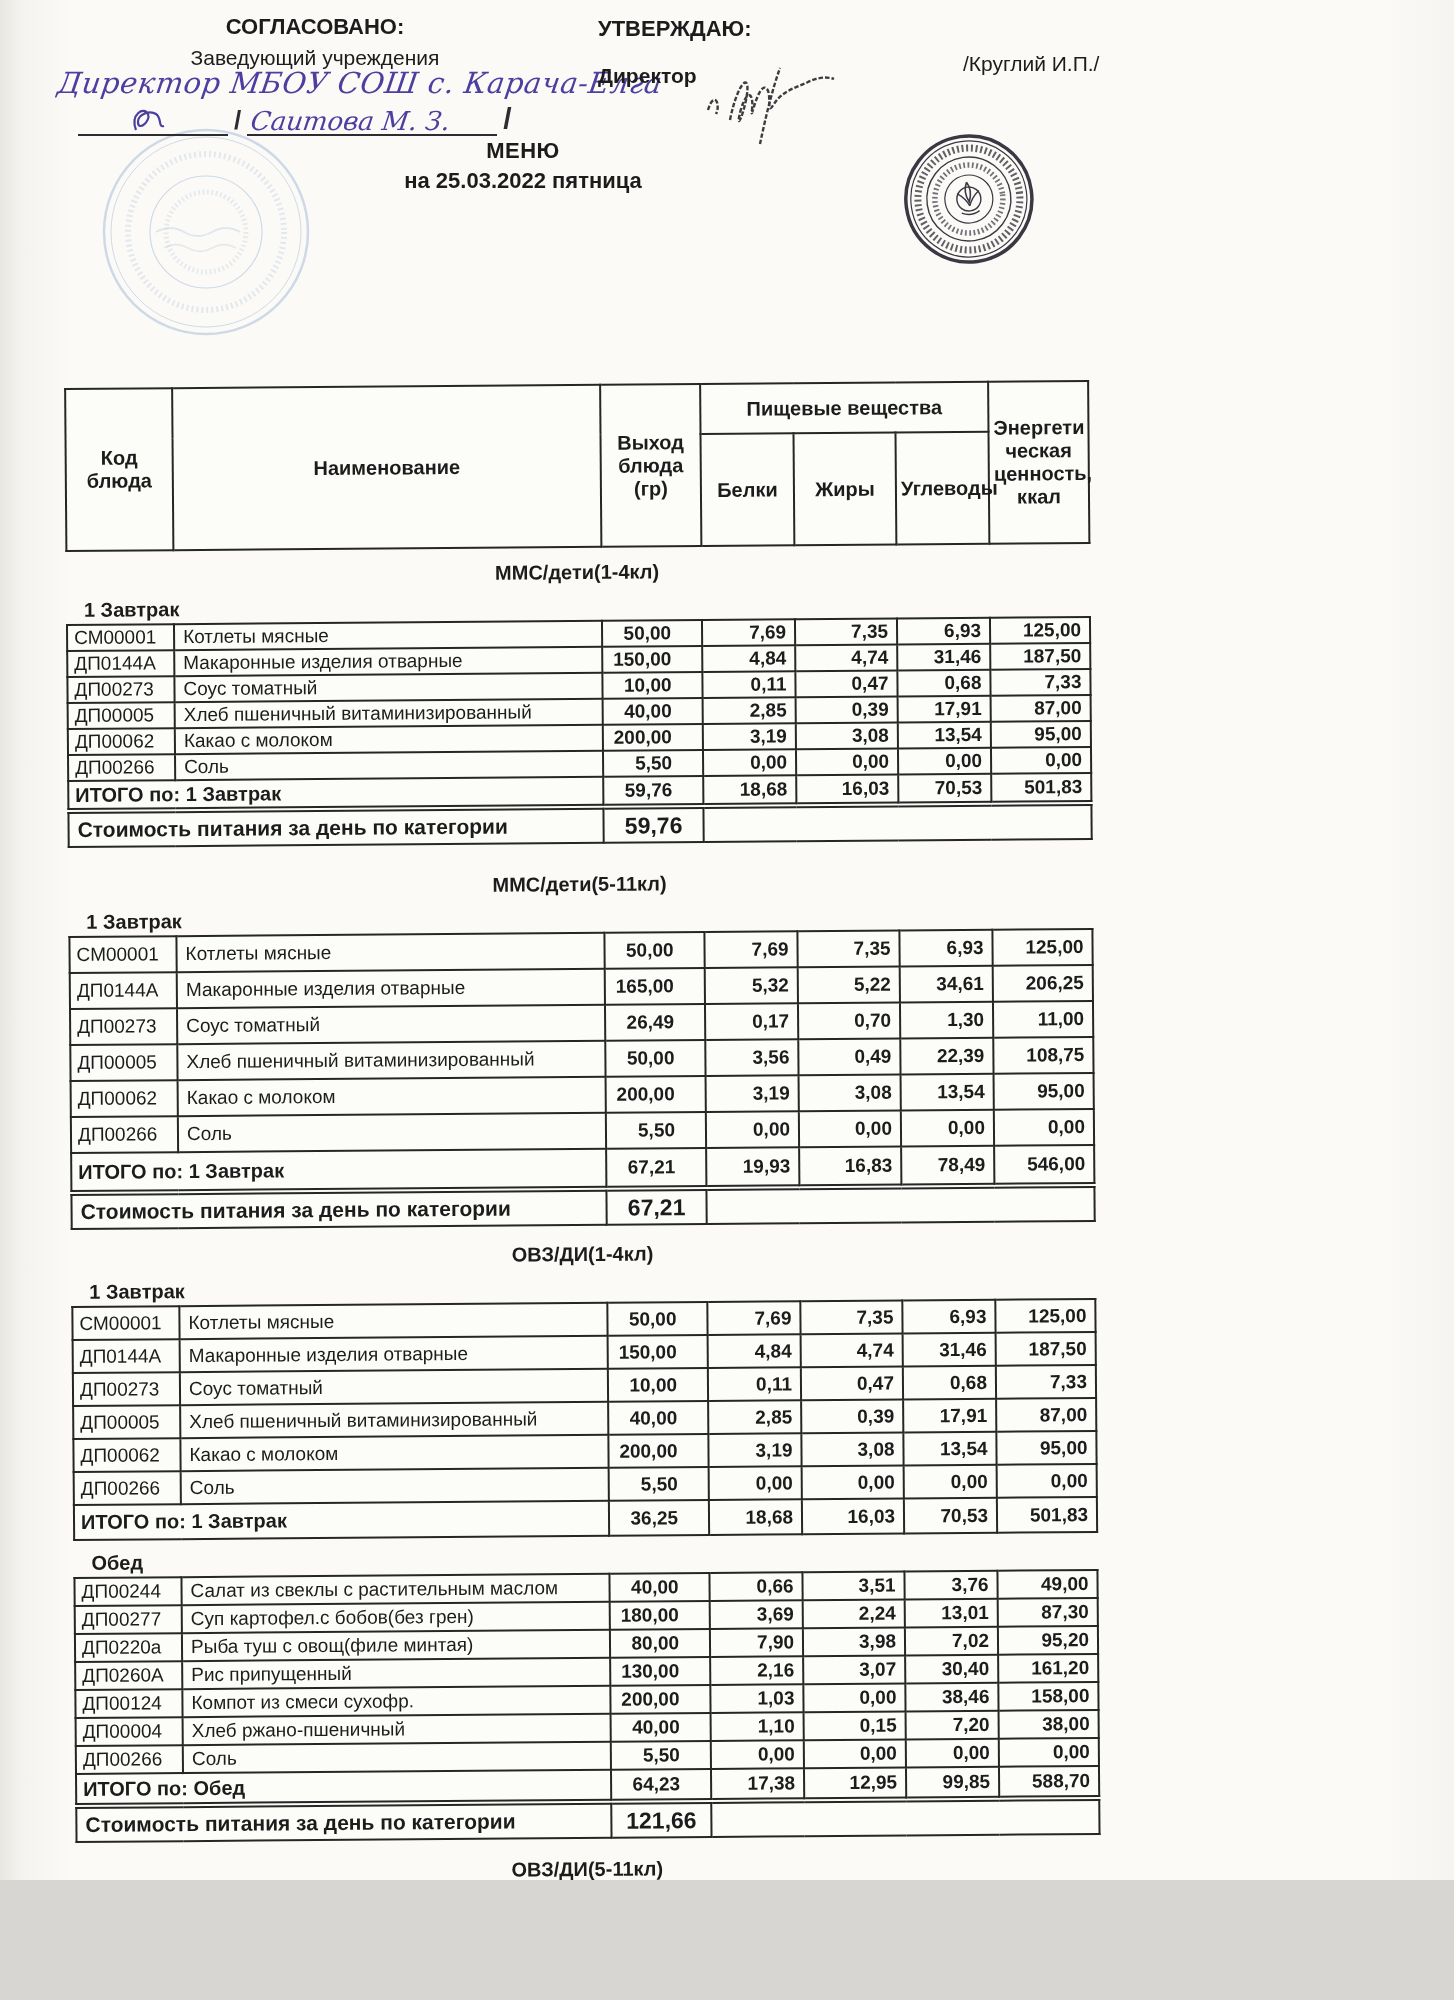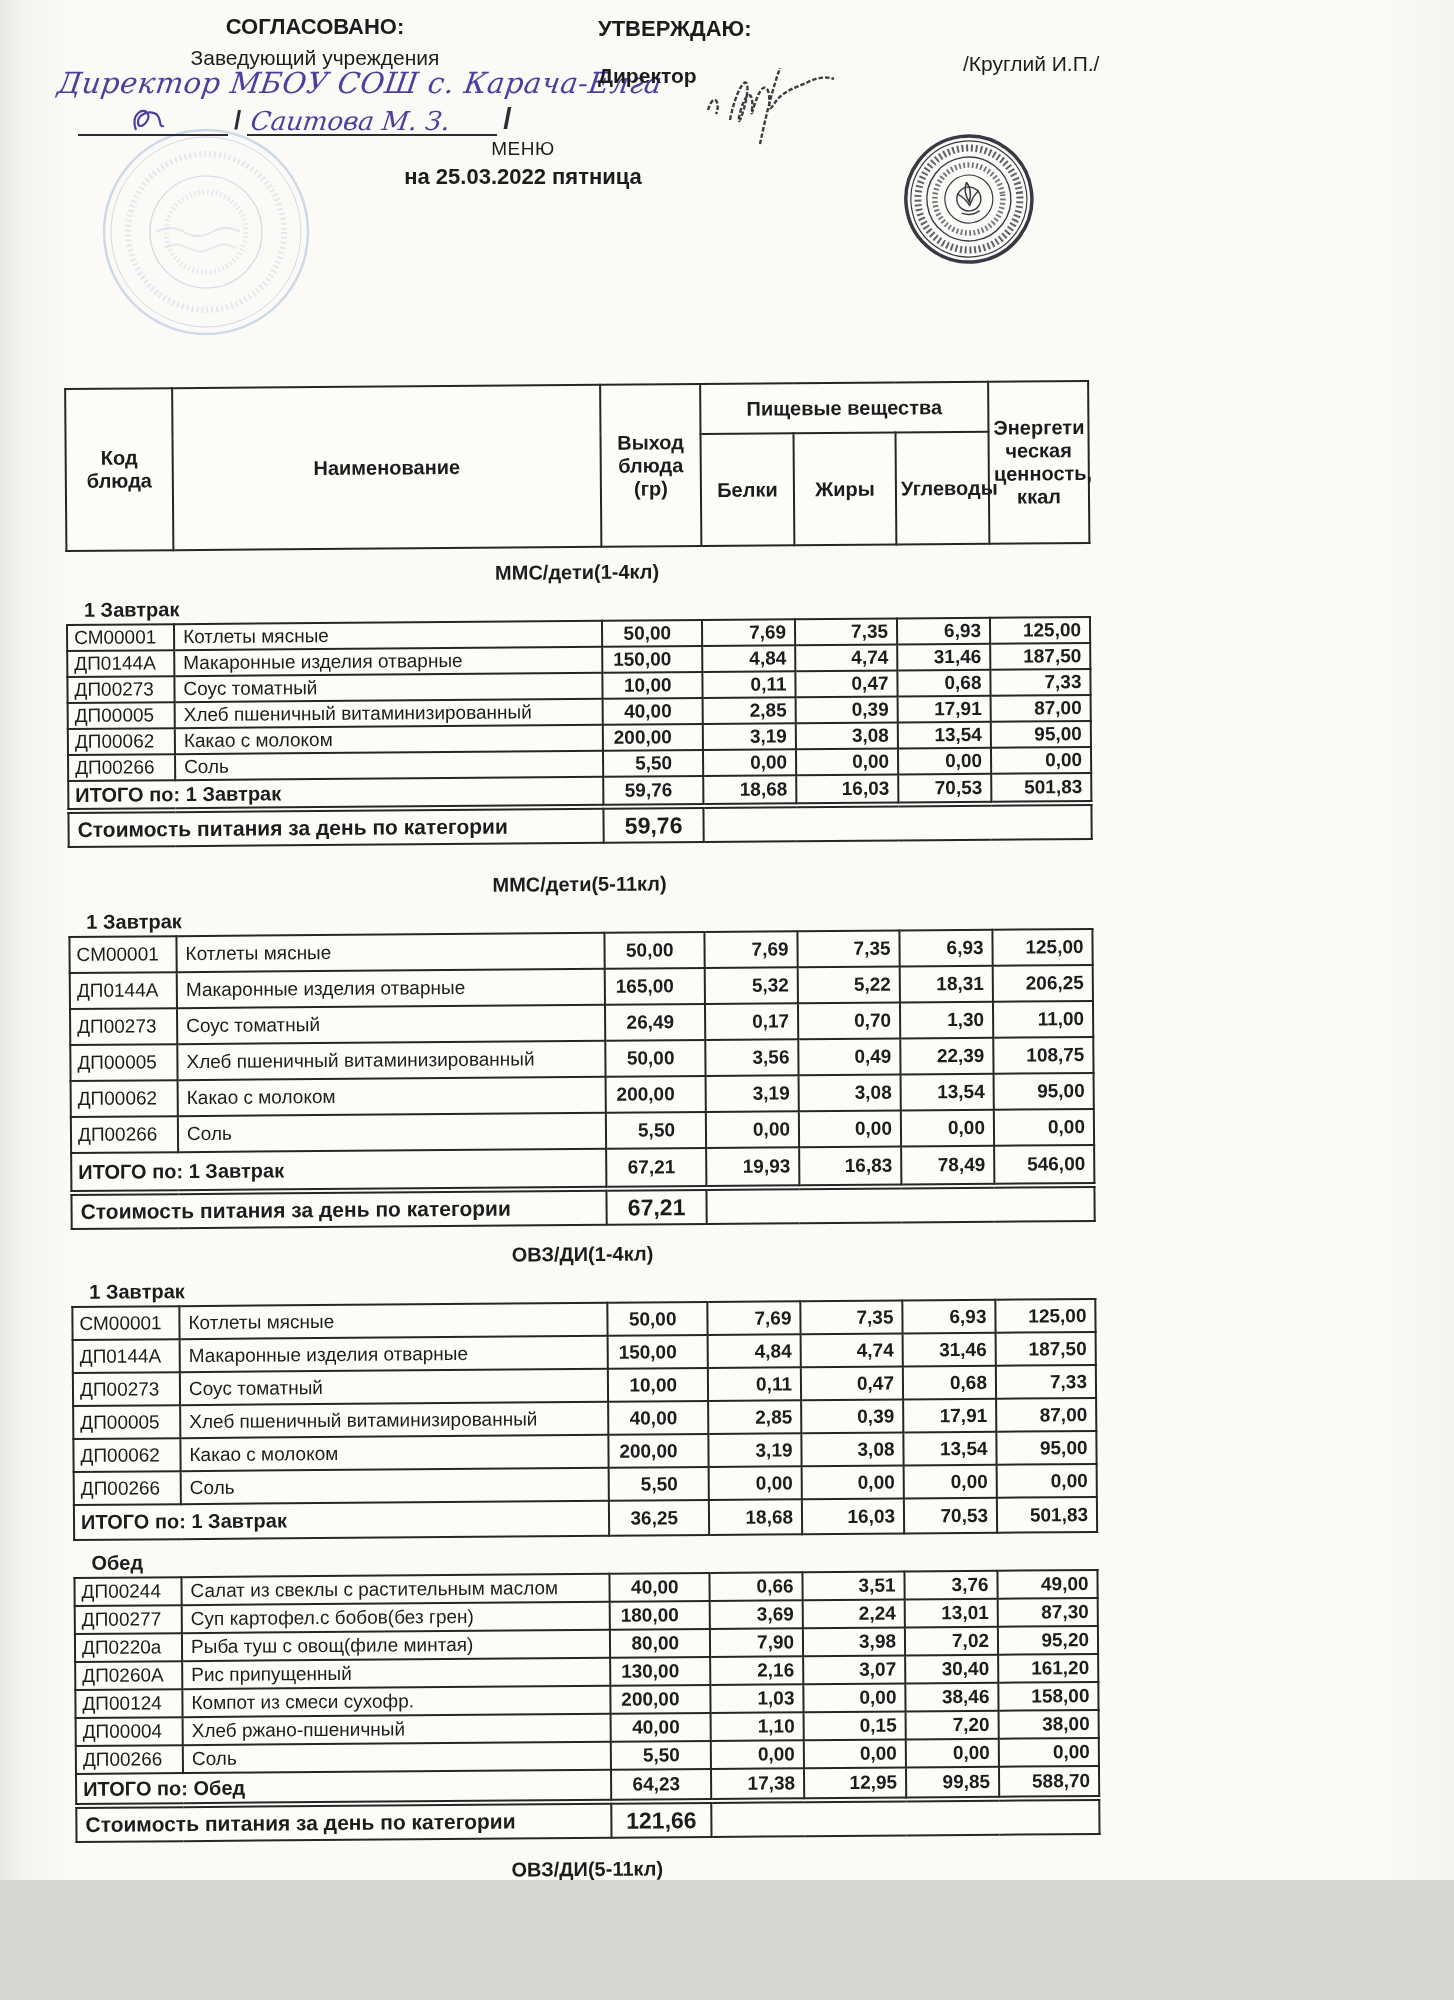--- a/index.html
+++ b/index.html
@@ -4,21 +4,21 @@
 <style>
   html,body{margin:0;padding:0;background:#d8d6d2;}
   .sheet{
     position:relative; width:1454px; height:1880px; margin:0 auto;
     background:
       linear-gradient(90deg, #e9e7e2 0px, #f4f3ef 22px, #fbfaf6 70px, #fbfaf6 1384px, #f5f4f0 1454px);
     color:var(--text,#1c1c1c);
     font-family:"Liberation Sans", sans-serif;
     overflow:hidden;
   }
-  .b24{font-size:19px;font-weight:400;letter-spacing:.5px;}
+  .b24{font-size:22px;font-weight:700;letter-spacing:.5px;}
   .b22{font-size:22px;font-weight:700;}
   .b21{font-size:21px;font-weight:400;}
 
   
   .top-area{position:relative;height:388px;}
   .agreed{position:absolute;left:95px;top:14px;width:440px;text-align:center;z-index:2;}
   .agreed .b21{margin-top:6px;}
   .hw{font-family:"DejaVu Serif", serif;font-style:italic;color:var(--ink-blue,#4d3fa0);}
   .hw-line{
     position:absolute;left:58px;top:66px;width:480px;z-index:2;
@@ -283,21 +283,21 @@
                 <td class="num">7,35</td>
                 <td class="num">6,93</td>
                 <td class="num">125,00</td>
               </tr>
               <tr class="item-row" style="height: 36px;">
                 <td class="code">ДП0144А</td>
                 <td class="name">Макаронные изделия отварные</td>
                 <td class="num out">165,00</td>
                 <td class="num">5,32</td>
                 <td class="num">5,22</td>
-                <td class="num">18,31</td>
+                <td class="num">34,61</td>
                 <td class="num">206,25</td>
               </tr>
               <tr class="item-row" style="height: 36px;">
                 <td class="code">ДП00273</td>
                 <td class="name">Соус томатный</td>
                 <td class="num out">26,49</td>
                 <td class="num">0,17</td>
                 <td class="num">0,70</td>
                 <td class="num">1,30</td>
                 <td class="num">11,00</td>

